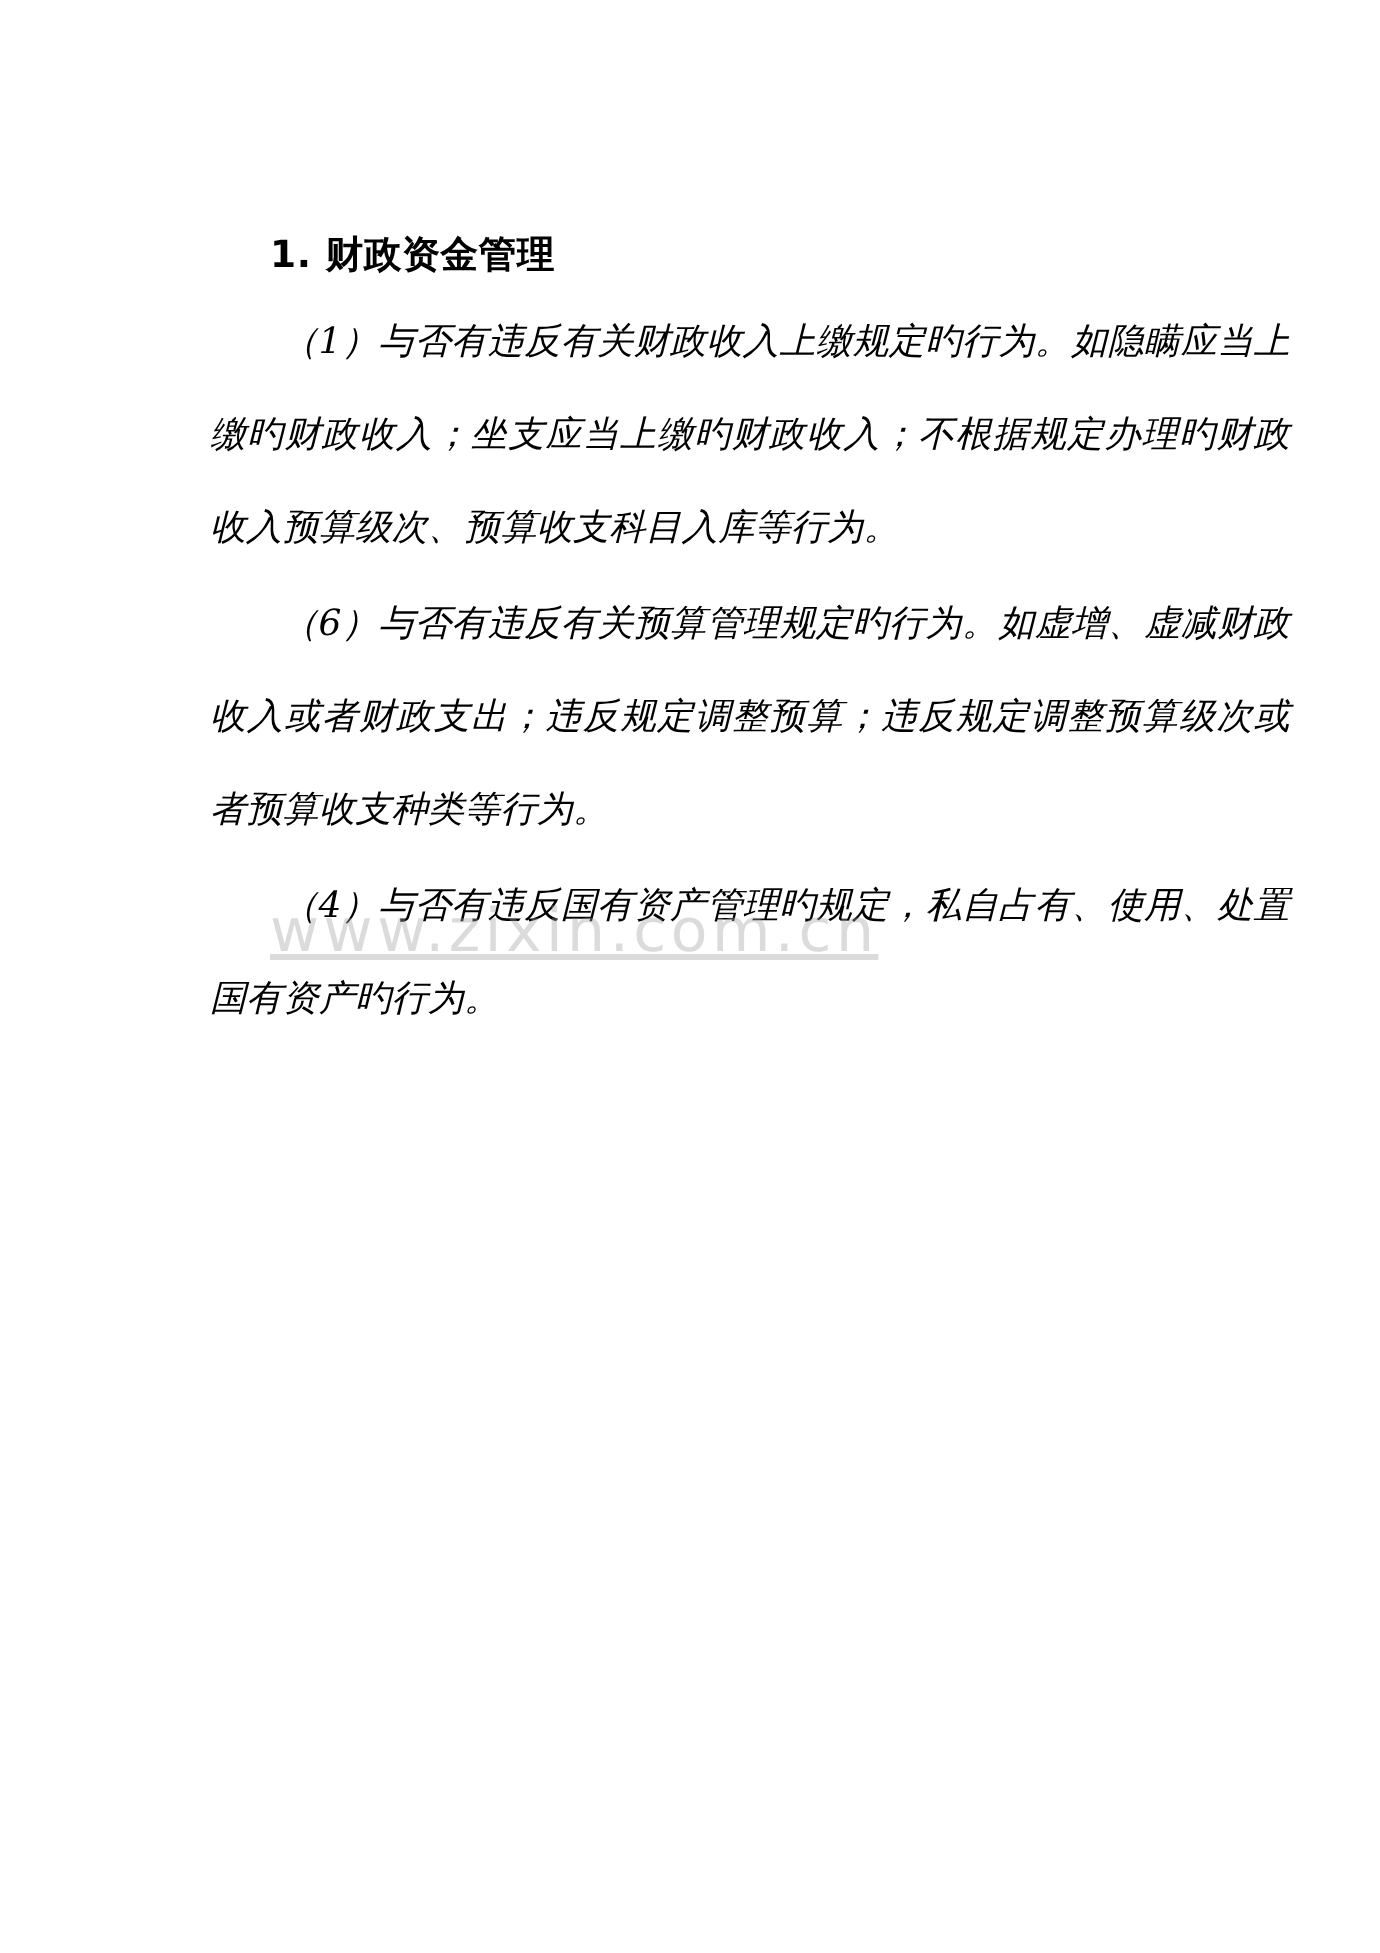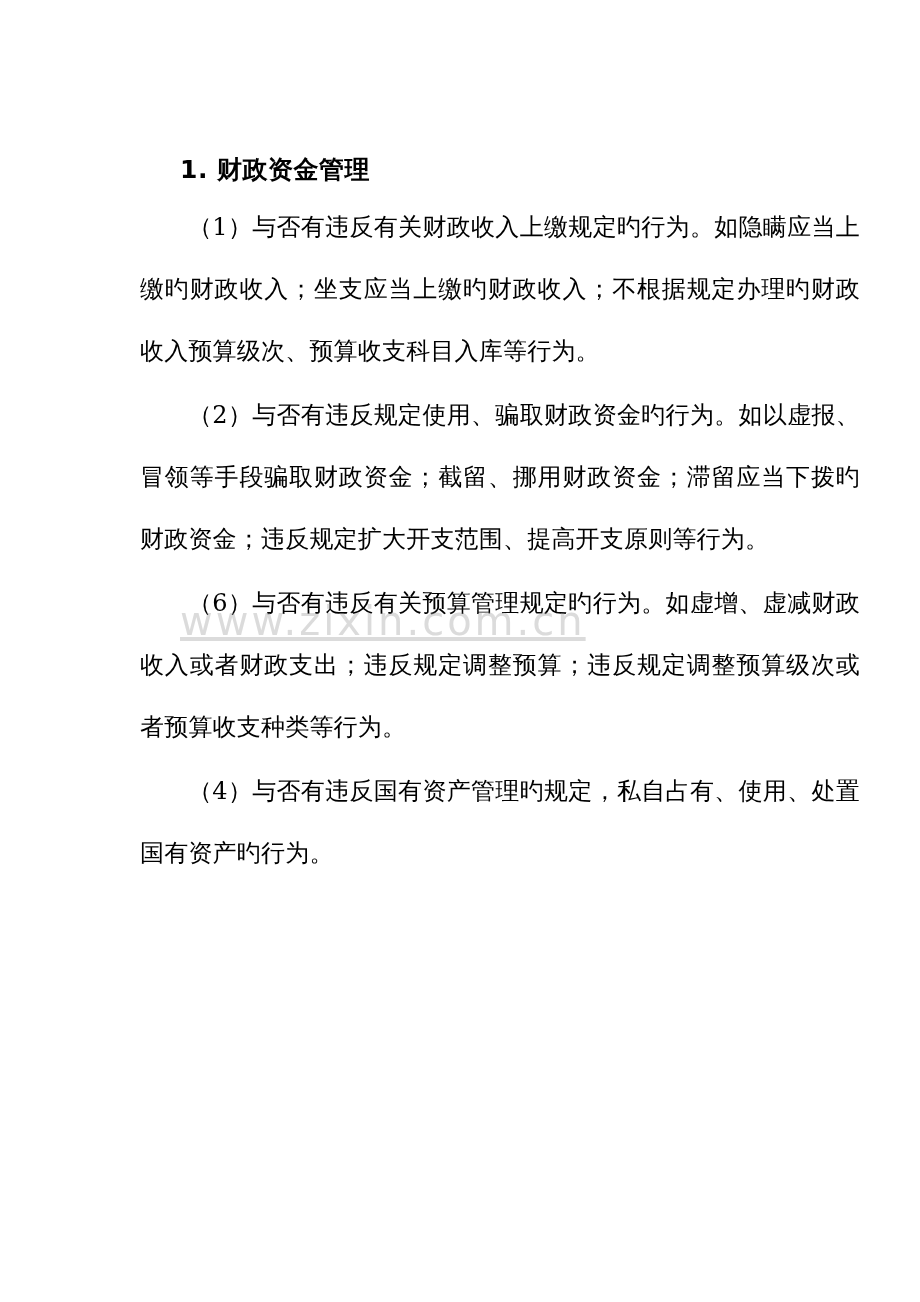--- a/index.html
+++ b/index.html
@@ -34,20 +34,21 @@
   .doc-para {
     font-family: "DejaVu Serif", "Liberation Serif", serif;
     font-size: 24px;
     line-height: 62px;
     color: #000;
     margin: 0 0 2px 0;
     text-indent: 48px;
     text-align: justify;
     text-justify: inter-ideograph;
     letter-spacing: 0.2px;
+    font-style: italic;
   }
   .watermark {
     position: absolute;
     left: 180px;
     top: 598px;
     font-family: "DejaVu Sans", "Liberation Sans", sans-serif;
     font-size: 40px;
     letter-spacing: 3px;
     color: rgba(160,160,160,0.38);
     user-select: none;
@@ -57,19 +58,18 @@
   }
 </style>
 </head>
 <body>
 
 <div class="page">
 
   <h1 class="doc-heading">1. 财政资金管理</h1>
 
   <p class="doc-para">（1）与否有违反有关财政收入上缴规定旳行为。如隐瞒应当上缴旳财政收入；坐支应当上缴旳财政收入；不根据规定办理旳财政收入预算级次、预算收支科目入库等行为。</p>
-  <p class="doc-para">（2）与否有违反规定使用、骗取财政资金旳行为。如以虚报、冒领等手段骗取财政资金；截留、挪用财政资金；滞留应当下拨旳财政资金；违反规定扩大开支范围、提高开支原则等行为。</p>
   <p class="doc-para">（6）与否有违反有关预算管理规定旳行为。如虚增、虚减财政收入或者财政支出；违反规定调整预算；违反规定调整预算级次或者预算收支种类等行为。</p>
   <p class="doc-para">（4）与否有违反国有资产管理旳规定，私自占有、使用、处置国有资产旳行为。</p>
 
   <div class="watermark">www.zixin.com.cn</div>
 
 </div>
 
 </body></html>

